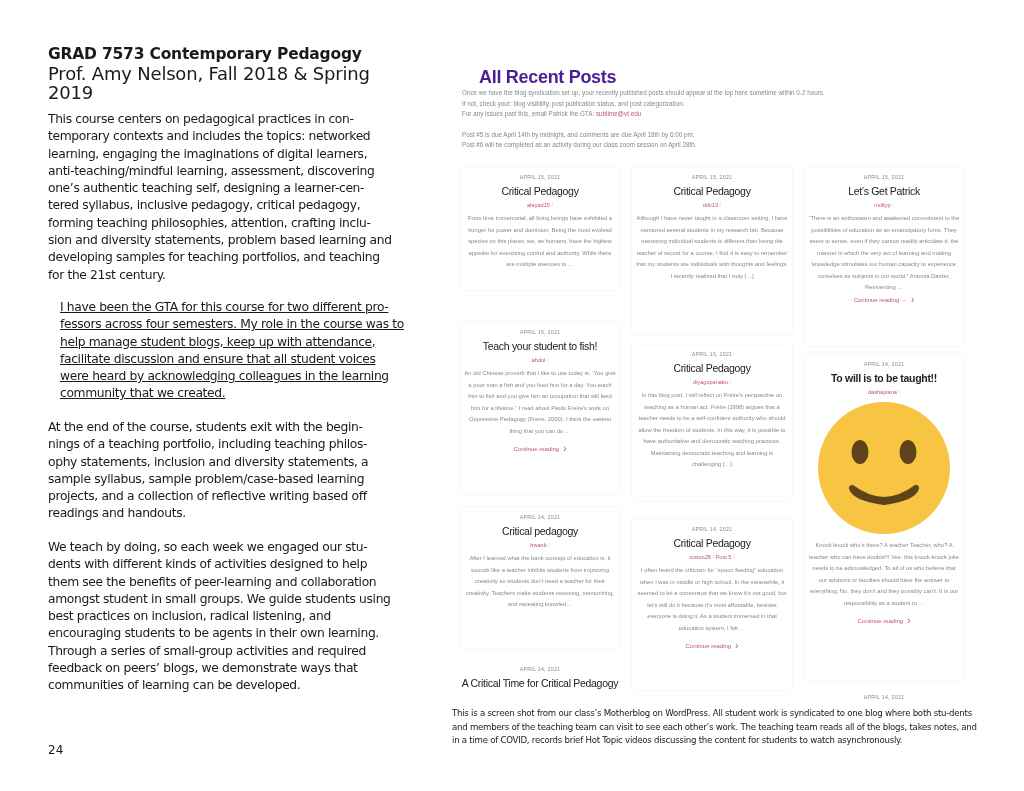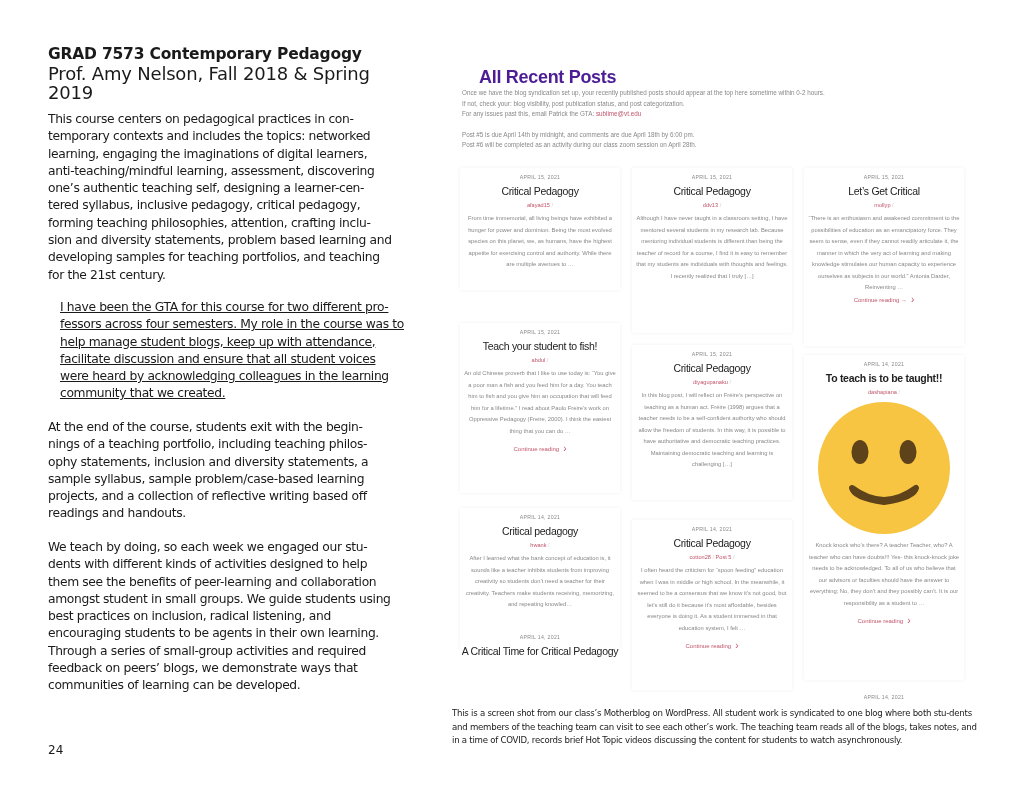--- a/index.html
+++ b/index.html
@@ -72,21 +72,21 @@
     <div class="author"><span>abdul</span> <span class="sep">/</span></div>
     <div class="excerpt">An old Chinese proverb that I like to use today is: “You give a poor man a fish and you feed him for a day. You teach him to fish and you give him an occupation that will feed him for a lifetime.” I read about Paulo Freire’s work on Oppressive Pedagogy (Freire, 2000). I think the easiest thing that you can do …</div>
     <div class="more"><span>Continue reading</span><span class="chev">›</span></div>
   </div>
   <div class="card" style="left:8px; top:468px; height:140px;">
     <div class="date">APRIL 14, 2021</div>
     <div class="title">Critical pedagogy</div>
     <div class="author"><span>hwank</span> <span class="sep">/</span></div>
     <div class="excerpt">After I learned what the bank concept of education is, it sounds like a teacher inhibits students from improving creativity so students don’t need a teacher for their creativity. Teachers make students receiving, memorizing, and repeating knowled…</div>
   </div>
-  <div class="card" style="left:8px; top:588px; height:60px; box-shadow:none;">
+  <div class="card" style="left:8px; top:620px; height:60px; box-shadow:none;">
     <div class="date">APRIL 14, 2021</div>
     <div class="title">A Critical Time for Critical Pedagogy</div>
   </div>
 
   <div class="card" style="left:180px; top:128px; height:165px;">
     <div class="date">APRIL 15, 2021</div>
     <div class="title">Critical Pedagogy</div>
     <div class="author"><span>ddv13</span> <span class="sep">/</span></div>
     <div class="excerpt">Although I have never taught in a classroom setting, I have mentored several students in my research lab. Because mentoring individual students is different than being the teacher of record for a course, I find it is easy to remember that my students are individuals with thoughts and feelings. I recently realized that I truly […]</div>
   </div>
@@ -99,28 +99,28 @@
   <div class="card" style="left:180px; top:480px; height:170px;">
     <div class="date">APRIL 14, 2021</div>
     <div class="title">Critical Pedagogy</div>
     <div class="author"><span>cotton28</span> <span class="sep">/</span> <span>Post 5</span> <span class="sep">/</span></div>
     <div class="excerpt">I often heard the criticism for “spoon feeding” education when I was in middle or high school. In the meanwhile, it seemed to be a consensus that we know it’s not good, but let’s still do it because it’s most affordable, besides everyone is doing it. As a student immersed in that education system, I felt …</div>
     <div class="more"><span>Continue reading</span><span class="chev">›</span></div>
   </div>
 
   <div class="card" style="left:352px; top:128px; height:178px;">
     <div class="date">APRIL 15, 2021</div>
-    <div class="title">Let’s Get Critical</div>
+    <div class="title">Let’s Get Patrick</div>
     <div class="author"><span>mollyp</span> <span class="sep">/</span></div>
     <div class="excerpt">“There is an enthusiasm and awakened commitment to the possibilities of education as an emancipatory force. They seem to sense, even if they cannot readily articulate it, the manner in which the very act of learning and making knowledge stimulates our human capacity to experience ourselves as subjects in our world.”  Antonia Darder, Reinventing …</div>
     <div class="more" style="margin-top:0"><span>Continue reading →</span><span class="chev">›</span></div>
   </div>
   <div class="card" style="left:352px; top:315px; height:325px;">
     <div class="date">APRIL 14, 2021</div>
-    <div class="title" style="font-weight:bold;">To teach is to be taught!!</div>
+    <div class="title" style="font-weight:bold;">To will is to be taught!!</div>
     <div class="author"><span>dashapiana</span> <span class="sep">/</span></div>
     <div class="smiley-wrap">
       <svg width="136" height="136" viewBox="0 0 136 136">
         <circle cx="68" cy="68" r="66" fill="#f7c541"></circle>
         <ellipse cx="44" cy="52" rx="8.5" ry="12" fill="#5e4219"></ellipse>
         <ellipse cx="92" cy="52" rx="8.5" ry="12" fill="#5e4219"></ellipse>
         <path d="M36 88 Q68 112 100 88 Q98 98 68 102 Q38 98 36 88 Z" fill="#5e4219" stroke="#5e4219" stroke-width="6" stroke-linejoin="round"></path>
       </svg>
     </div>
     <div class="excerpt">Knock knock who’s there? A teacher Teacher, who? A teacher who can have doubts!!!  Yes- this knock-knock joke needs to be acknowledged. To all of us who believe that our advisors or faculties should have the answer to everything; No, they don’t and they possibly can’t. It is our responsibility as a student to …</div>

